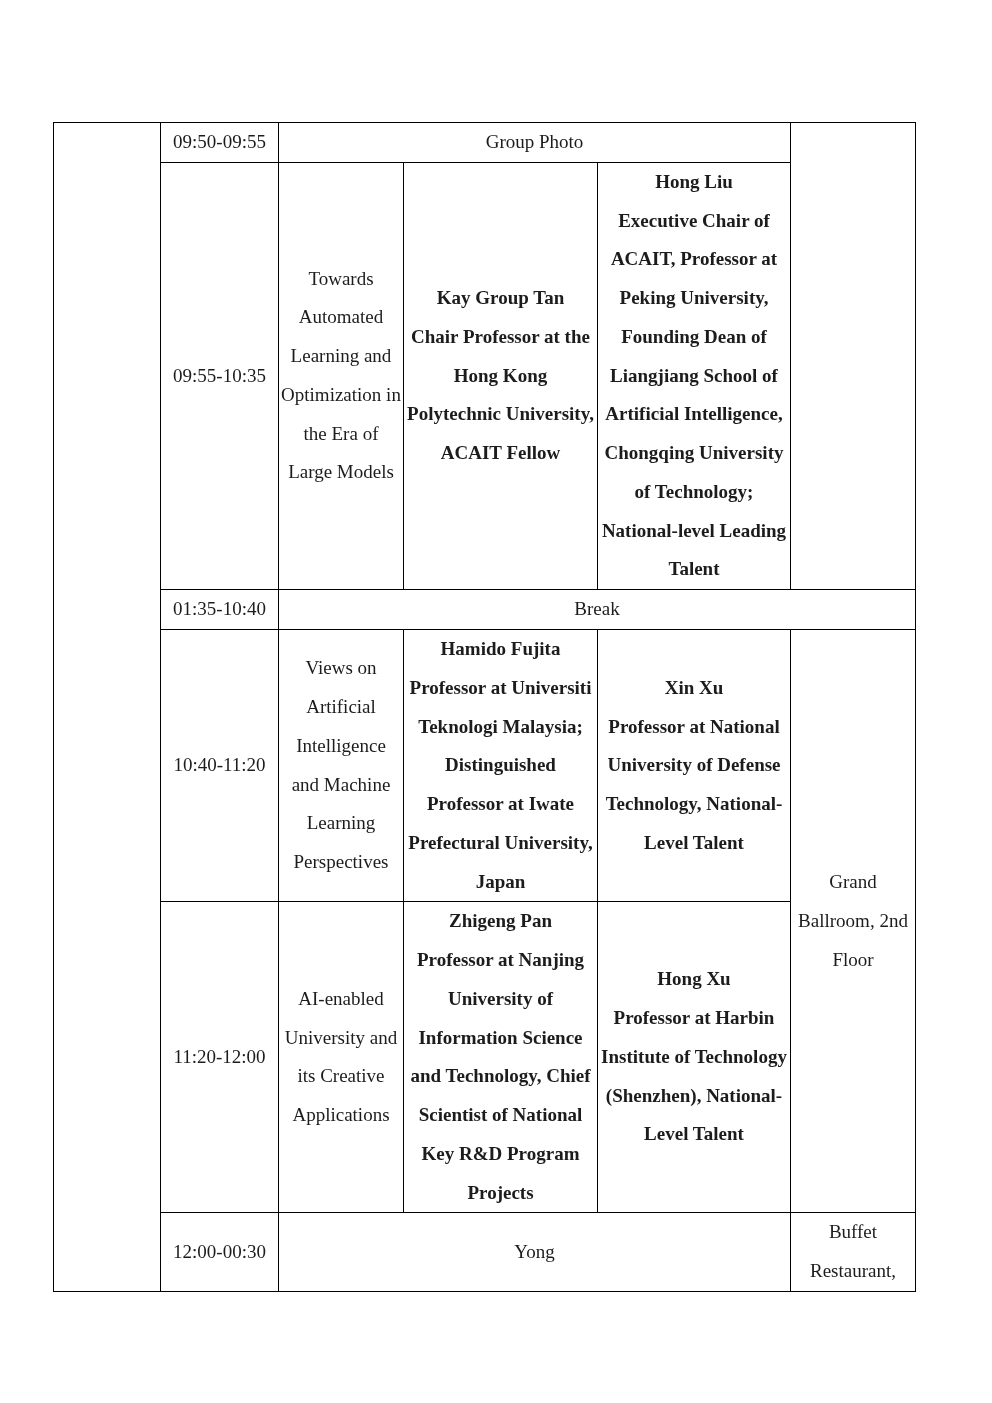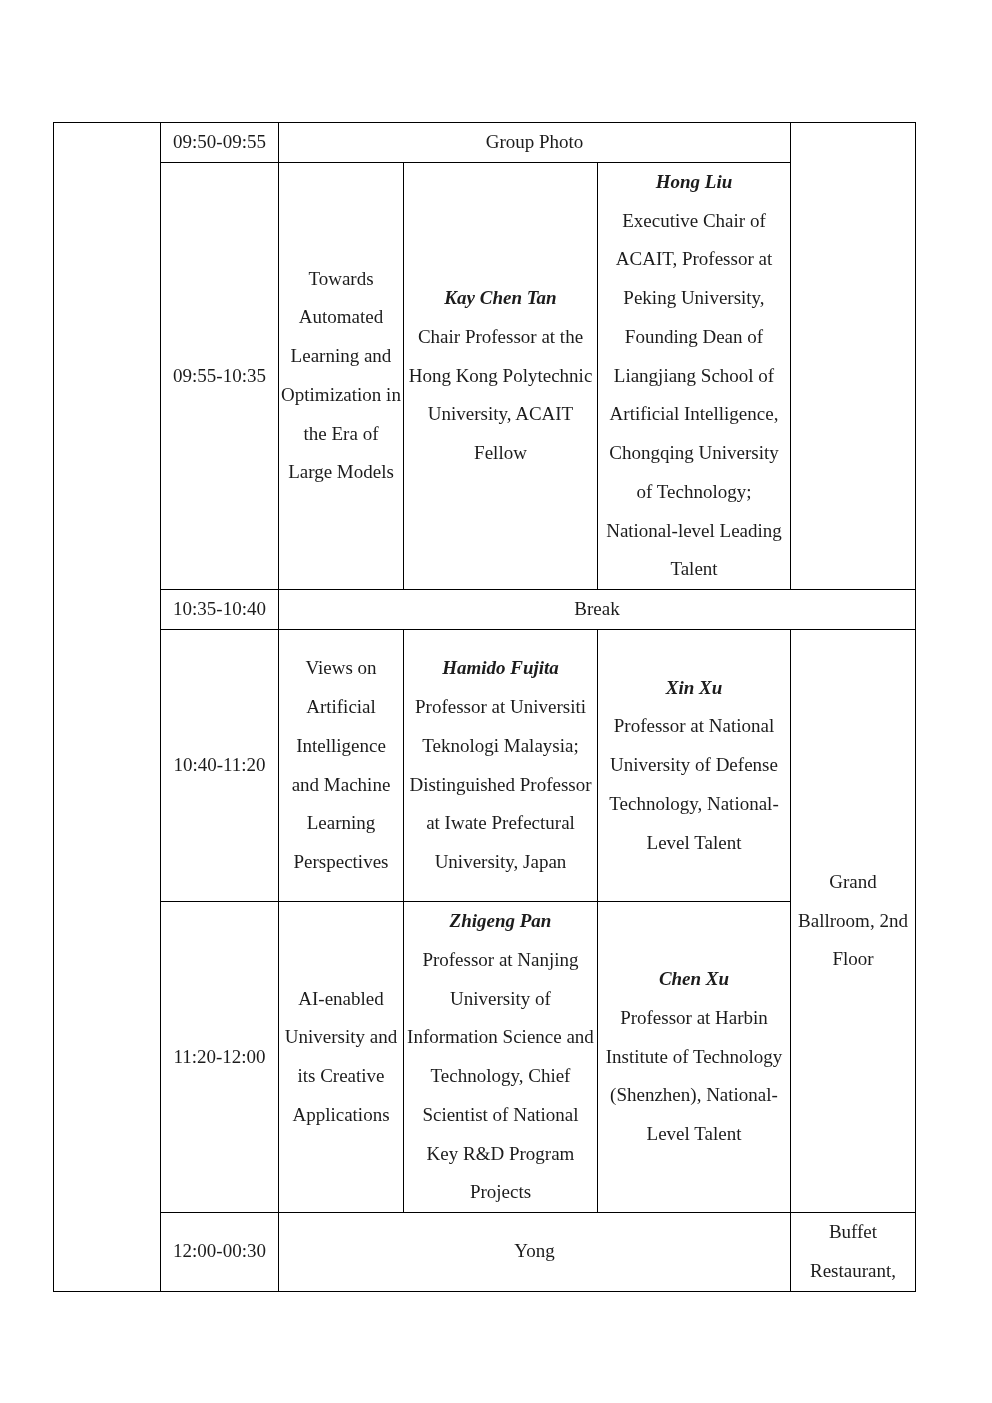--- a/index.html
+++ b/index.html
@@ -28,24 +28,23 @@
     border: 1.5px solid #000000;
     text-align: center;
     vertical-align: middle;
     font-size: 19px;
     line-height: 2.04;
     padding: 0 2px;
     word-wrap: break-word;
   }
   td .name {
     font-weight: bold;
-    font-style: italic;
   }
   td .aff {
-    font-weight: normal;
+    font-weight: bold;
   }
   
   col.c-date  { width: 107px; }
   col.c-time  { width: 118px; }
   col.c-topic { width: 125px; }
   col.c-sp1   { width: 194px; }
   col.c-sp2   { width: 193px; }
   col.c-venue { width: 125px; }
   
   tr.r-photo { height: 36px; }
@@ -74,31 +73,31 @@
       <td rowspan="6"></td>
       <td>09:50-09:55</td>
       <td colspan="3">Group Photo</td>
       <td rowspan="2"></td>
     </tr>
 
     <tr class="r-k1">
       <td>09:55-10:35</td>
       <td>Towards Automated Learning and Optimization in the Era of Large Models</td>
       <td>
-        <div class="name">Kay Chen Tan</div>
+        <div class="name">Kay Group Tan</div>
         <div class="aff">Chair Professor at the Hong Kong Polytechnic University, ACAIT Fellow</div>
       </td>
       <td>
         <div class="name">Hong Liu</div>
         <div class="aff">Executive Chair of ACAIT, Professor at Peking University, Founding Dean of Liangjiang School of Artificial Intelligence, Chongqing University of Technology; National-level Leading Talent</div>
       </td>
     </tr>
 
     <tr class="r-break">
-      <td>10:35-10:40</td>
+      <td>01:35-10:40</td>
       <td colspan="4">Break</td>
     </tr>
 
     <tr class="r-k2">
       <td>10:40-11:20</td>
       <td>Views on Artificial Intelligence and Machine Learning Perspectives</td>
       <td>
         <div class="name">Hamido Fujita</div>
         <div class="aff">Professor at Universiti Teknologi Malaysia; Distinguished Professor at Iwate Prefectural University, Japan</div>
       </td>
@@ -110,21 +109,21 @@
     </tr>
 
     <tr class="r-k3">
       <td>11:20-12:00</td>
       <td>AI-enabled University and its Creative Applications</td>
       <td>
         <div class="name">Zhigeng Pan</div>
         <div class="aff">Professor at Nanjing University of Information Science and Technology, Chief Scientist of National Key R&amp;D Program Projects</div>
       </td>
       <td>
-        <div class="name">Chen Xu</div>
+        <div class="name">Hong Xu</div>
         <div class="aff">Professor at Harbin Institute of Technology (Shenzhen), National-Level Talent</div>
       </td>
     </tr>
 
     <tr class="r-lunch">
       <td>12:00-00:30</td>
       <td colspan="3">Yong</td>
       <td>Buffet Restaurant,</td>
     </tr>
   </tbody>

